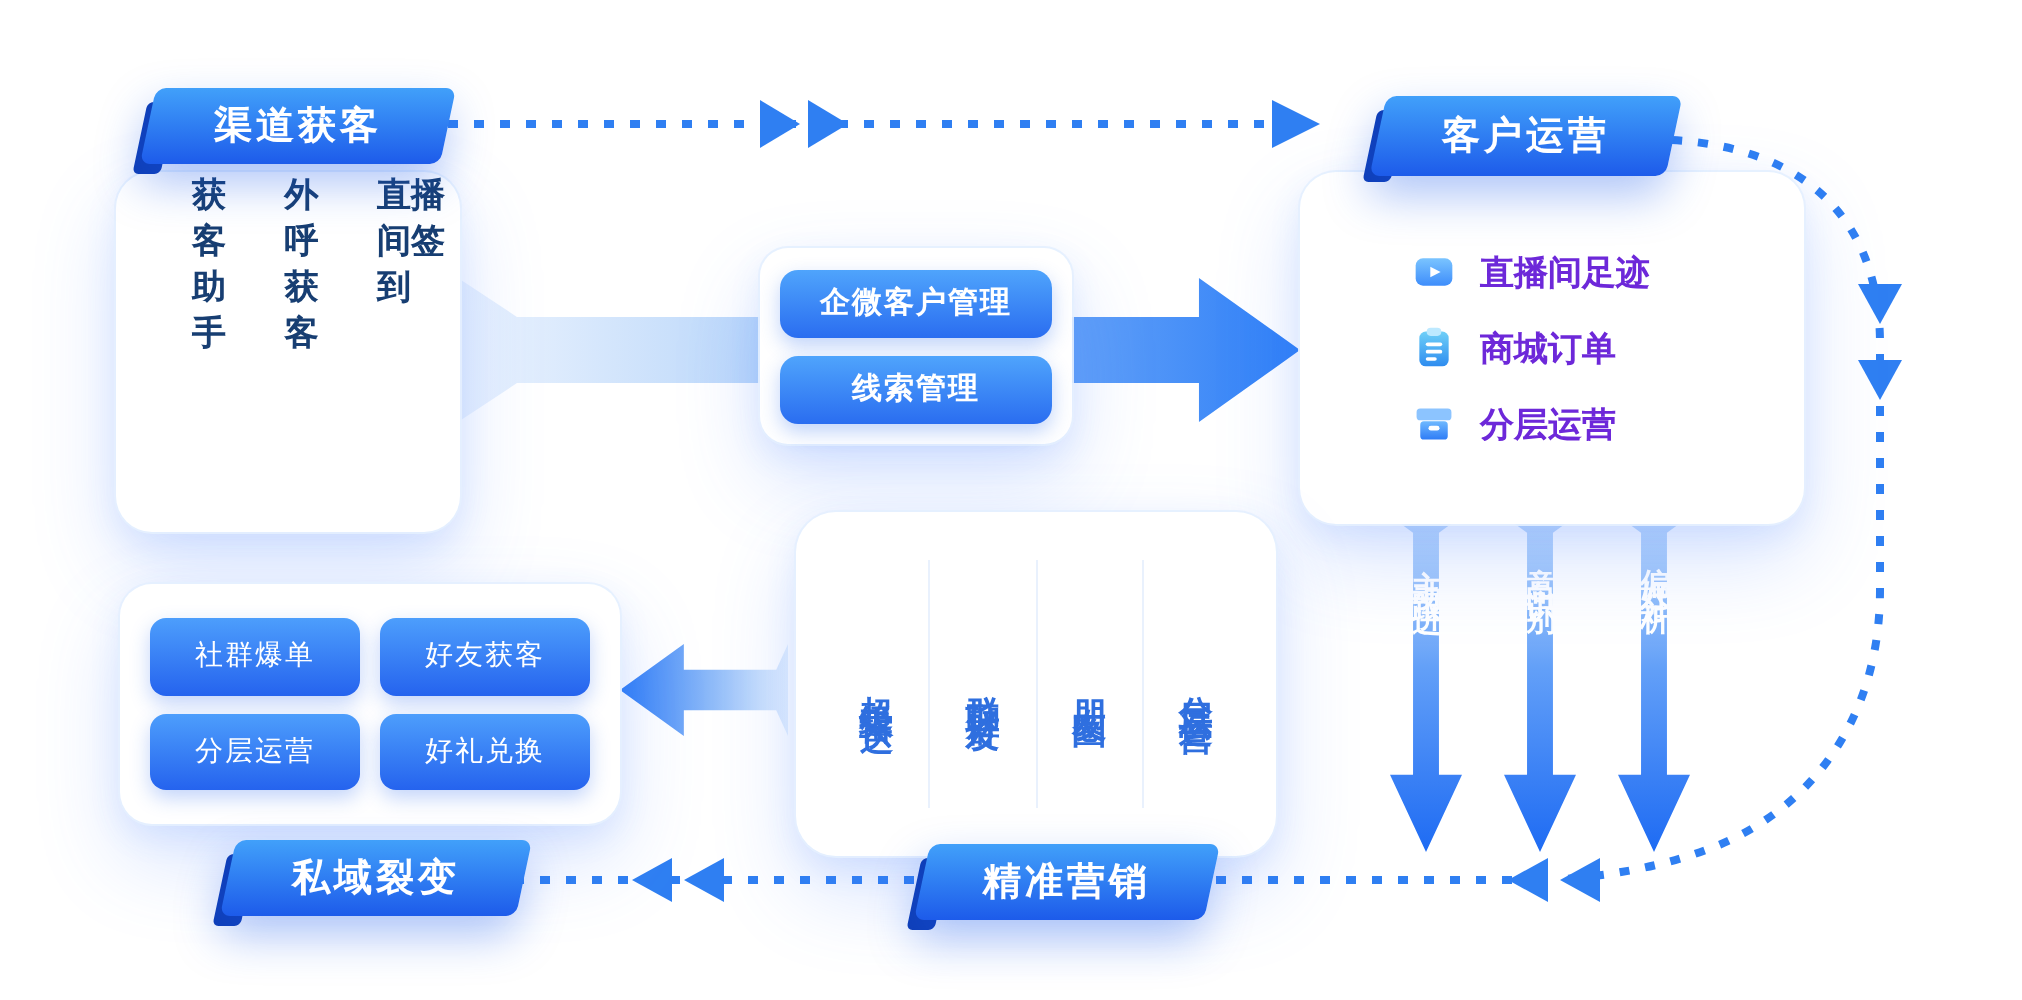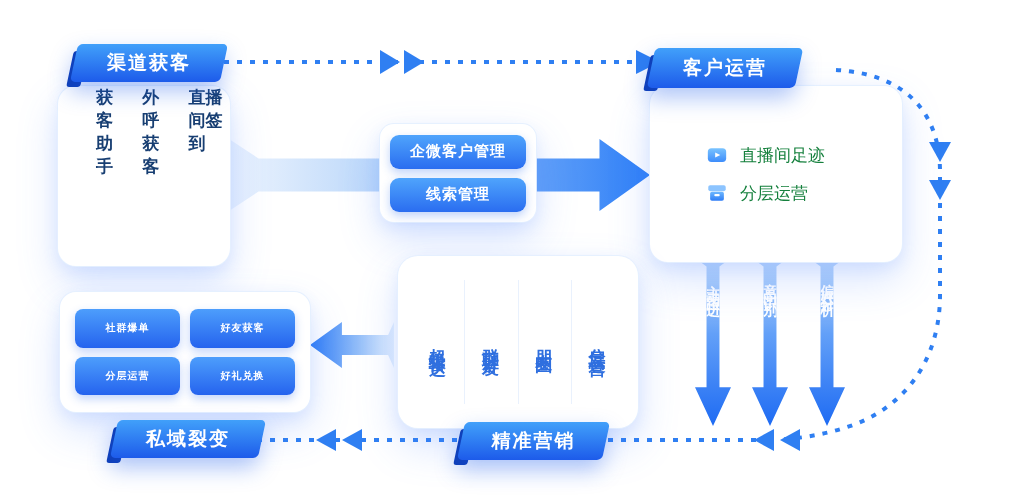--- a/index.html
+++ b/index.html
@@ -44,21 +44,21 @@
   .badge::before{
     content:"";position:absolute;inset:0;transform:skewX(-12deg);
     background:linear-gradient(180deg,#41A0FA,#1D5BEA);border-radius:5px;
     box-shadow:0 10px 22px rgba(29,91,234,.35);z-index:-1;
   }
   .badge::after{
     content:"";position:absolute;left:-4px;top:7px;width:14px;height:36px;
     background:#0E3DB5;transform:skewX(-12deg);border-radius:3px;z-index:-2;
   }
   .badge-channel{left:74px;top:44px;width:150px;height:38px;}
-  .badge-ops{left:651px;top:48px;width:148px;height:40px;}
+  .badge-ops{left:689px;top:48px;width:148px;height:40px;}
   .badge-private{left:66px;top:420px;width:148px;height:38px;margin-left:48px;}
   .badge-precision{left:461px;top:422px;width:145px;height:38px;}
 
   
   .card{
     position:absolute;background:#fff;border-radius:18px;z-index:3;box-sizing:border-box;
     box-shadow:0 0 0 1px rgba(228,239,255,.9),0 18px 42px rgba(77,134,255,.22),0 6px 16px rgba(77,134,255,.12);
   }
   .card-acquisition{
     left:58px;top:86px;width:172px;height:180px;
@@ -78,40 +78,40 @@
     box-shadow:0 4px 10px rgba(42,109,240,.3);
     font-family:inherit;
   }
 
   .card-operation{
     left:650px;top:86px;width:252px;height:176px;
     display:flex;flex-direction:column;justify-content:center;gap:15px;padding-left:56px;
   }
   .op-row{display:flex;align-items:center;gap:12px;}
   .op-icon{width:22px;height:22px;display:flex;}
-  .op-label{font-size:17px;font-weight:400;color:#15803d;}
+  .op-label{font-size:17px;font-weight:700;color:#6d28d9;}
 
   .card-marketing{
     left:398px;top:256px;width:240px;height:172px;border-radius:20px;
     display:flex;align-items:stretch;justify-content:space-evenly;padding:24px 14px;
   }
   .v-item{
     flex:1;display:flex;align-items:center;justify-content:center;
     writing-mode:vertical-rl;font-size:17px;font-weight:700;color:#2F6FDF;letter-spacing:4px;
   }
   .v-item:not(:last-child){border-right:1px solid #E9F1FD;}
 
   .card-fission{
     left:60px;top:292px;width:250px;height:120px;border-radius:16px;
     display:grid;grid-template-columns:1fr 1fr;gap:9px 10px;padding:17px 15px;
   }
   .fbtn{
     border-radius:8px;border:none;cursor:pointer;
     background:linear-gradient(180deg,#4D9EFC,#2563EE);
-    color:#fff;font-size:10px;font-weight:700;letter-spacing:1px;
+    color:#fff;font-size:14px;font-weight:400;letter-spacing:1px;
     display:flex;align-items:center;justify-content:center;
     box-shadow:0 4px 10px rgba(37,99,238,.28);
     font-family:inherit;
   }
 </style>
 </head>
 <body>
 
 <div class="stage">
 
@@ -183,20 +183,38 @@
           <rect x="2" y="4.5" width="20" height="15" rx="4" fill="url(#gLive)"></rect>
           <path d="M10 9.2 L15.6 12 L10 14.8 Z" fill="#fff"></path>
         </svg>
       </span>
       <span class="op-label">直播间足迹</span>
     </div>
     <div class="op-row">
       <span class="op-icon">
         <svg width="22" height="22" viewBox="0 0 24 24">
           <defs>
+              <linearGradient id="gOrder" x1="0" y1="0" x2="0" y2="1">
+            <stop offset="0" stop-color="#6FD0F8"></stop>
+                <stop offset="1" stop-color="#2E8CEF"></stop>
+          </linearGradient>
+            </defs>
+          <rect x="4" y="3" width="16" height="19" rx="3.5" fill="url(#gOrder)"></rect>
+          <rect x="8" y="1" width="8" height="4.4" rx="2.2" fill="#BDE9FF"></rect>
+          <rect x="7.5" y="9" width="9" height="2" rx="1" fill="#fff"></rect>
+          <rect x="7.5" y="13" width="9" height="2" rx="1" fill="#fff"></rect>
+          <rect x="7.5" y="17" width="6" height="2" rx="1" fill="#fff"></rect>
+        </svg>
+      </span>
+      <span class="op-label">商城订单</span>
+    </div>
+    <div class="op-row">
+      <span class="op-icon">
+        <svg width="22" height="22" viewBox="0 0 24 24">
+          <defs>
               <linearGradient id="gArch" x1="0" y1="0" x2="0" y2="1">
             <stop offset="0" stop-color="#6FB9FF"></stop>
                 <stop offset="1" stop-color="#2E7CF6"></stop>
           </linearGradient>
             </defs>
           <rect x="2.5" y="3.5" width="19" height="6.5" rx="2" fill="#8CC4FF"></rect>
           <rect x="4.5" y="10.5" width="15" height="10" rx="2" fill="url(#gArch)"></rect>
           <rect x="9" y="13" width="6" height="2.6" rx="1.3" fill="#fff"></rect>
         </svg>
       </span>

